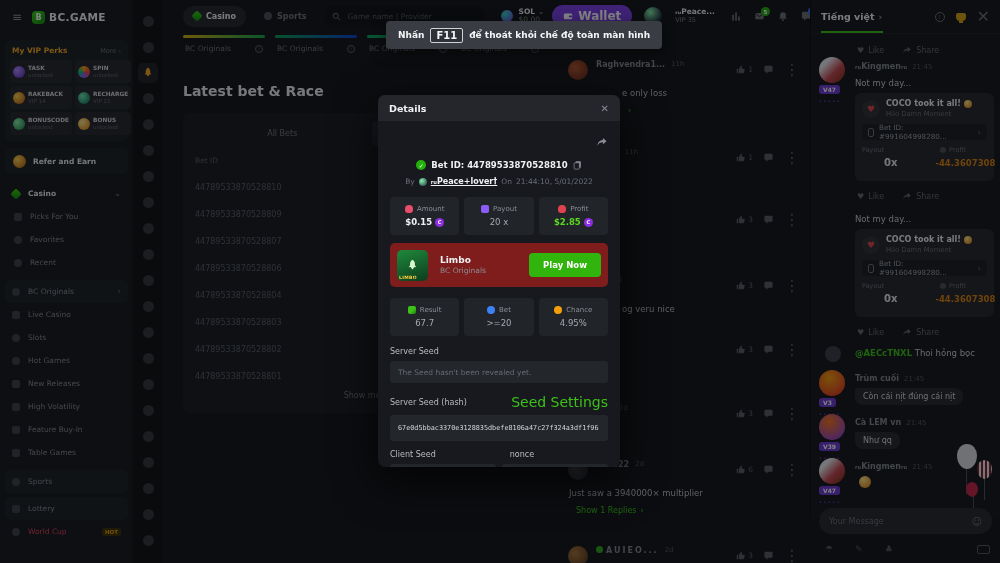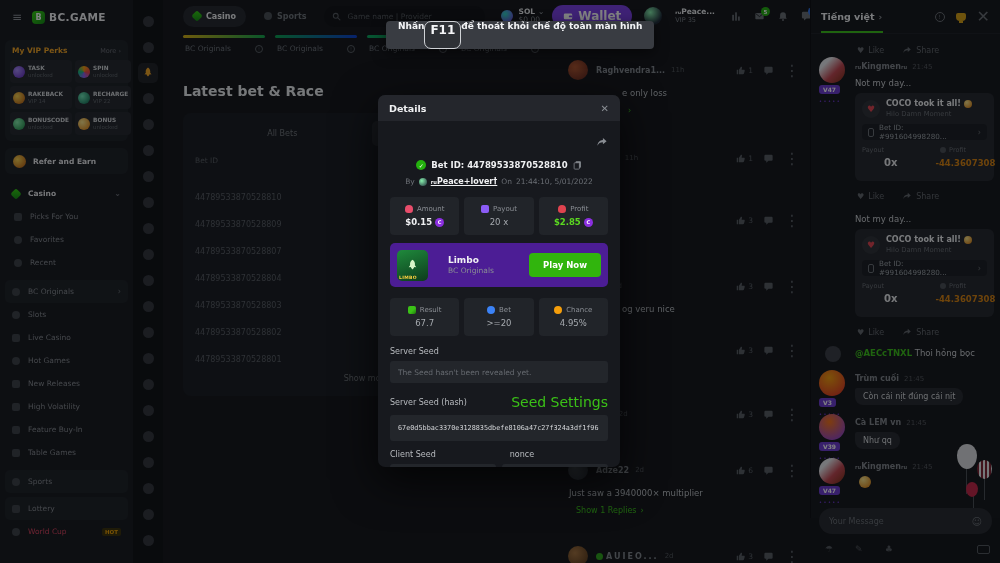--- a/index.html
+++ b/index.html
@@ -85,46 +85,46 @@
 .g3{background:linear-gradient(90deg,#0aa85e,#0a7a3c)}
 .g4{background:linear-gradient(90deg,#0a8f45,#0a4fb0)}
 .blabel{display:flex;align-items:center;justify-content:space-between;padding:6px 2px 0 2px;color:#6d7178;font-size:7.5px}
 .binfo{width:8px;height:8px;border:1px solid #595d63;border-radius:50%;font-size:5px;display:flex;align-items:center;justify-content:center;color:#595d63}
 
 .h1{margin:30px 0 0 20px;color:#e9eaec;font-size:14px;font-weight:bold}
 .bet-panel{margin:14px 0 0 20px;width:377px;background:#191b20;border-radius:8px;padding:8px 0 6px 0}
 .btabs{display:flex;margin:0 10px}
 .btab{flex:1;height:25px;display:flex;align-items:center;justify-content:center;font-size:8px;color:#70747a;border-radius:5px}
 .btab.active{background:#26282e;color:#f0f1f3;font-weight:bold}
-.thead{display:flex;margin:10px 12px 10px 12px;color:#60646a;font-size:7.5px}
+.thead{display:flex;margin:10px 12px 0 12px;color:#60646a;font-size:7.5px}
 .trow{display:flex;align-items:flex-end;height:27px;margin:0 12px;font-size:8px}
 .c-id{width:150px;color:#585c63}
 .c-bet{width:120px;display:flex;align-items:center;justify-content:center;gap:4px;color:#e8e9eb;font-weight:bold}
 .c-time{flex:1;text-align:right;color:#585c63;padding-right:6px}
 .coin{width:9px;height:9px;border-radius:50%;background:#8b2fe0;color:#fff;font-size:5px;font-weight:bold;display:flex;align-items:center;justify-content:center;font-style:normal}
 .showmore{display:flex;align-items:center;justify-content:center;gap:4px;color:#70747a;font-size:8px;height:24px;margin-top:2px}
 
 .feed{position:absolute;left:397px;top:0;width:250px;height:563px}
 .fitem{position:absolute;left:0;width:250px}
-.fhead{display:flex;align-items:center;height:20px}
+.fhead{display:flex;align-items:flex-start;height:20px}
 .favatar{width:20px;height:20px;border-radius:50%;margin-left:8px;background:#33363c;flex:none}
 .fav1{background:radial-gradient(circle at 35% 35%,#b0552f,#5f241a)}
 .fav7{background:radial-gradient(circle at 35% 35%,#565d66,#23272d)}
 .fav8{background:radial-gradient(circle at 35% 35%,#a4713d,#4f3014)}
 .fname{margin-left:8px;font-size:8px;font-weight:bold;color:#83878d}
 .ftime{margin-left:6px;font-size:7px;color:#515459}
 .fact{margin-left:auto;display:flex;align-items:center;gap:11px;margin-right:10px;color:#585c63}
 .flikes{display:flex;align-items:center;gap:3px;font-size:7.5px}
 .fbody{margin-top:8px;font-size:8.5px;color:#b9bcc0}
 .flink{margin-top:8px;font-size:8px;color:#3bc117;display:flex;align-items:center;gap:4px}
 .clover{width:7px;height:7px;border-radius:50%;background:#2fa31a;margin-right:3px}
 
-.toast{position:absolute;left:386px;top:21px;height:28px;z-index:120;background:#393c42;border-radius:4px;display:flex;gap:0;padding:0 12px;box-shadow:0 4px 14px rgba(0,0,0,.5)}
+.toast{position:absolute;left:386px;top:21px;height:28px;z-index:120;background:#393c42;border-radius:4px;display:flex;align-items:center;gap:6px;padding:0 12px;box-shadow:0 4px 14px rgba(0,0,0,.5)}
 .toast-t{color:#f4f5f7;font-size:9px;font-weight:bold}
-.key{border:1.5px solid #cfd2d6;border-radius:7px;color:#f4f5f7;font-size:12px;font-weight:bold;padding:1px 5px;background:#2e3136}
+.key{border:1.5px solid #cfd2d6;border-radius:2px;color:#f4f5f7;font-size:10px;font-weight:bold;padding:1px 5px;background:#2e3136}
 
 .modal{position:absolute;left:378px;top:95px;width:242px;height:372px;z-index:100;background:#17191e;border-radius:7px;box-shadow:0 14px 44px rgba(0,0,0,.75);overflow:hidden}
 .m-head{height:26px;background:#24262c;display:flex;align-items:center;justify-content:space-between;padding:0 11px}
 .m-title{color:#f0f1f3;font-size:9.5px;font-weight:bold}
 .m-close{color:#8a8e94;font-size:10px}
 .m-body{padding:0 12px}
 .m-share{display:flex;justify-content:flex-end;margin-top:16px;color:#8a8e94}
 .m-idrow{display:flex;align-items:center;justify-content:center;gap:5px;margin-top:12px}
 .chk{width:10px;height:10px;border-radius:50%;background:#24b10e;color:#fff;font-size:6px;display:flex;align-items:center;justify-content:center}
 .m-id{color:#f0f1f3;font-size:8.5px;font-weight:bold}
@@ -137,21 +137,21 @@
 .sic{width:8px;height:8px;border-radius:2px}
 .sic-amount{background:#e84d6b;border-radius:50% 50% 40% 40%}
 .sic-payout{background:#8b5cf6}
 .sic-profit{background:#e0434f;border-radius:50% 50% 40% 40%}
 .sic-result{background:linear-gradient(135deg,#3bc117 55%,#1d7a0a);border-radius:2px}
 .sic-bet{background:#3b82f6;border-radius:50%}
 .sic-chance{background:#f59e0b;border-radius:50%}
 .stat-v{font-size:8.5px;color:#a5a9ae;display:flex;align-items:center;gap:3px}
 .stat-v.white{color:#f0f1f3;font-weight:bold}
 .stat-v.green{color:#5bd920;font-weight:bold}
-.m-game{margin-top:8px;background:#4c1d95;border-radius:5px;height:44px;display:flex;align-items:center;padding:0 7px;gap:20px}
+.m-game{margin-top:8px;background:#7f1d1d;border-radius:5px;height:44px;display:flex;align-items:center;padding:0 7px;gap:12px}
 .thumb{width:31px;height:31px;border-radius:5px;background:linear-gradient(160deg,#1f8a3c,#0d3b1d);position:relative;display:flex;align-items:center;justify-content:center;overflow:hidden}
 .thumb-label{position:absolute;bottom:1px;left:2px;color:#ffd23f;font-size:4.5px;font-weight:bold;letter-spacing:.3px}
 .g-name{color:#f0f1f3;font-size:9px;font-weight:bold;line-height:1.3}
 .g-prov{color:#8a8e94;font-size:7.5px}
 .play{margin-left:auto;background:#31b50d;color:#fff;font-size:8.5px;font-weight:bold;border-radius:4px;padding:7px 14px}
 .m-seedlabel{margin-top:11px;color:#b9bcc0;font-size:8px;display:flex;justify-content:space-between;align-items:center}
 .seedset{color:#3bc117;font-size:14px}
 .m-box{margin-top:5px;background:#23262b;border-radius:3px;height:22px;display:flex;align-items:center;padding:0 8px;color:#676b71;font-size:7.5px;overflow:hidden;white-space:nowrap}
 .m-box.hash{height:26px;color:#d5d7da;font-family:"DejaVu Sans Mono","Liberation Mono",monospace;font-size:6.8px}
 .m-cnrow{display:flex;margin-top:9px;color:#b9bcc0;font-size:8px}
@@ -298,26 +298,26 @@
           <span>Recent</span>
         </div>
       <div class="sb-div"></div>
       <div class="mi hl">
         <span class="mic round"></span>
         <span>BC Originals</span>
           <span class="grow"></span>
         <span class="chev">›</span>
       </div>
       <div class="mi">
+          <span class="mic"></span>
+          <span>Live Casino</span>
+        </div>
+      <div class="mi">
           <span class="mic round"></span>
           <span>Slots</span>
-        </div>
-      <div class="mi">
-          <span class="mic"></span>
-          <span>Live Casino</span>
         </div>
       <div class="mi">
           <span class="mic round"></span>
           <span>Hot Games</span>
         </div>
       <div class="mi">
           <span class="mic"></span>
           <span>New Releases</span>
         </div>
       <div class="mi">
@@ -508,20 +508,28 @@
           </span>
           <span class="c-time">21:4</span>
         </div>
       <div class="trow">
           <span class="c-id">44789533870528807</span>
           <span class="c-bet">
             <span>$0.15</span>
             <i class="coin">C</i>
           </span>
           <span class="c-time">21:4</span>
+        </div>
+      <div class="trow">
+          <span class="c-id">44789533870528806</span>
+          <span class="c-bet">
+            <span>$0.02</span>
+            <i class="coin">C</i>
+          </span>
+          <span class="c-time">23:3</span>
         </div>
       <div class="trow">
           <span class="c-id">44789533870528804</span>
           <span class="c-bet">
             <span>$0.02</span>
             <i class="coin">C</i>
           </span>
           <span class="c-time">23:3</span>
         </div>
       <div class="trow">

